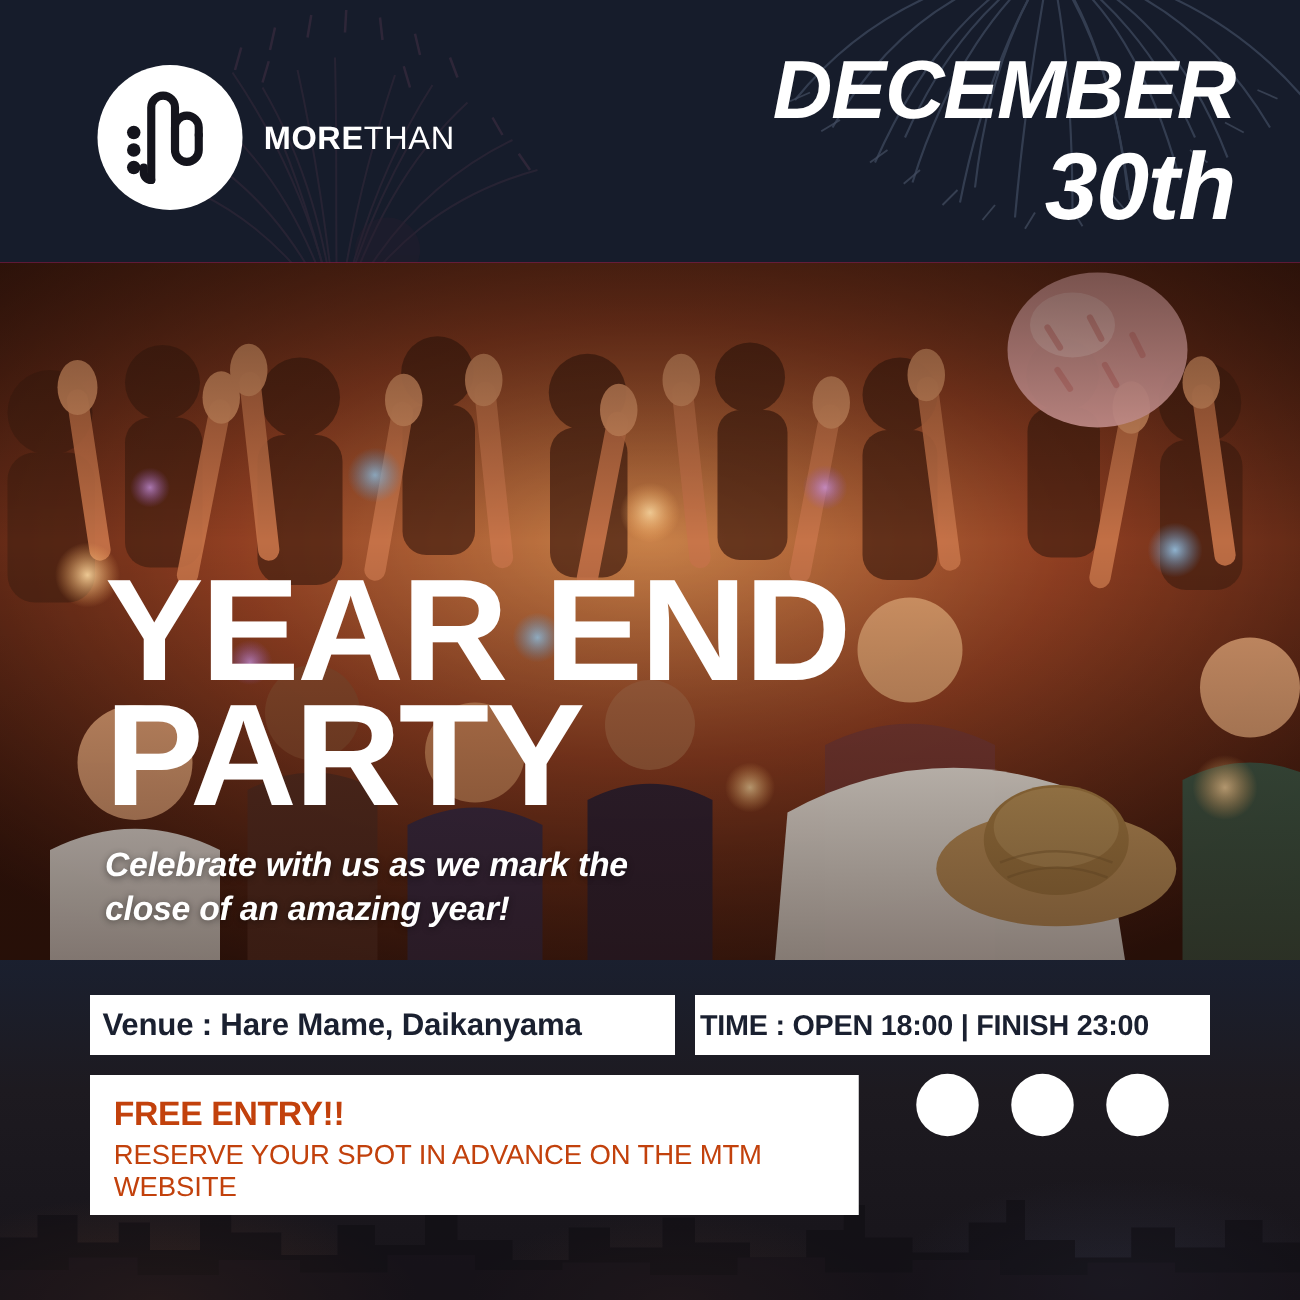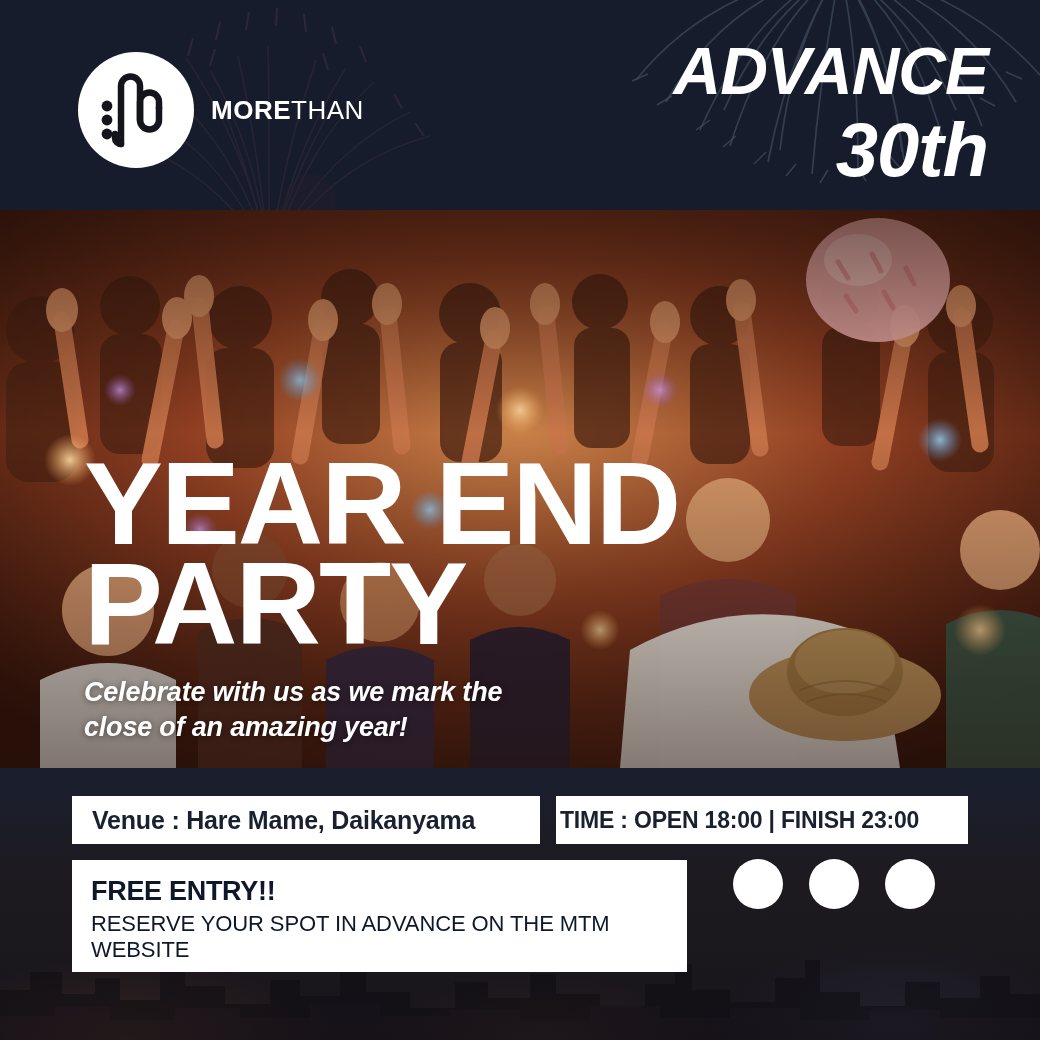--- a/index.html
+++ b/index.html
@@ -105,32 +105,32 @@
 
   
   .bar {
     position:absolute;
     background:#ffffff;
     display:flex; align-items:center;
     color:#1a2030;
   }
   .bar-venue {
     left:72px; top:796px; width:468px; height:48px;
-    padding-left:20px;
+    padding-left:10px;
     font-size:25px; font-weight:700; letter-spacing:-.2px;
   }
   .bar-time {
     left:556px; top:796px; width:412px; height:48px;
     padding-left:4px;
     font-size:23px; font-weight:700; letter-spacing:-.2px;
   }
 
   .entry-box {
     position:absolute; left:72px; top:860px; width:615px; height:112px;
-    background:#ffffff; color:#0f172a;
+    background:#ffffff; color:#c2410c;
     padding:16px 0 0 19px;
   }
   .entry-title { font-size:27px; font-weight:800; letter-spacing:-.3px; line-height:1.15; }
   .entry-line  { font-size:22px; font-weight:400; letter-spacing:-.1px; margin-top:4px; }
   .entry-url   { font-size:19px; font-weight:400; letter-spacing:-.1px; margin-top:7px; }
 
   .socials {
     position:absolute; left:733px; top:859px;
     display:flex; gap:26px;
   }
@@ -244,21 +244,21 @@
         </svg>
       </div>
       <div class="wordmark">
         <div class="l1">
           <b>MORE</b><span>THAN</span>
         </div>
       </div>
     </div>
 
     <div class="date-block">
-      <span class="date-month">ADVANCE</span>
+      <span class="date-month">DECEMBER</span>
       <span class="date-day">30th</span>
     </div>
   </div>
 
   <div class="photo">
     <svg class="photo-art" viewBox="0 0 1040 558" preserveAspectRatio="xMidYMid slice">
       <defs>
         <radialGradient id="warm1" cx="50%" cy="40%" r="70%">
           <stop offset="0%" stop-color="#f0a25c"></stop>
             <stop offset="45%" stop-color="#a64a28"></stop>

